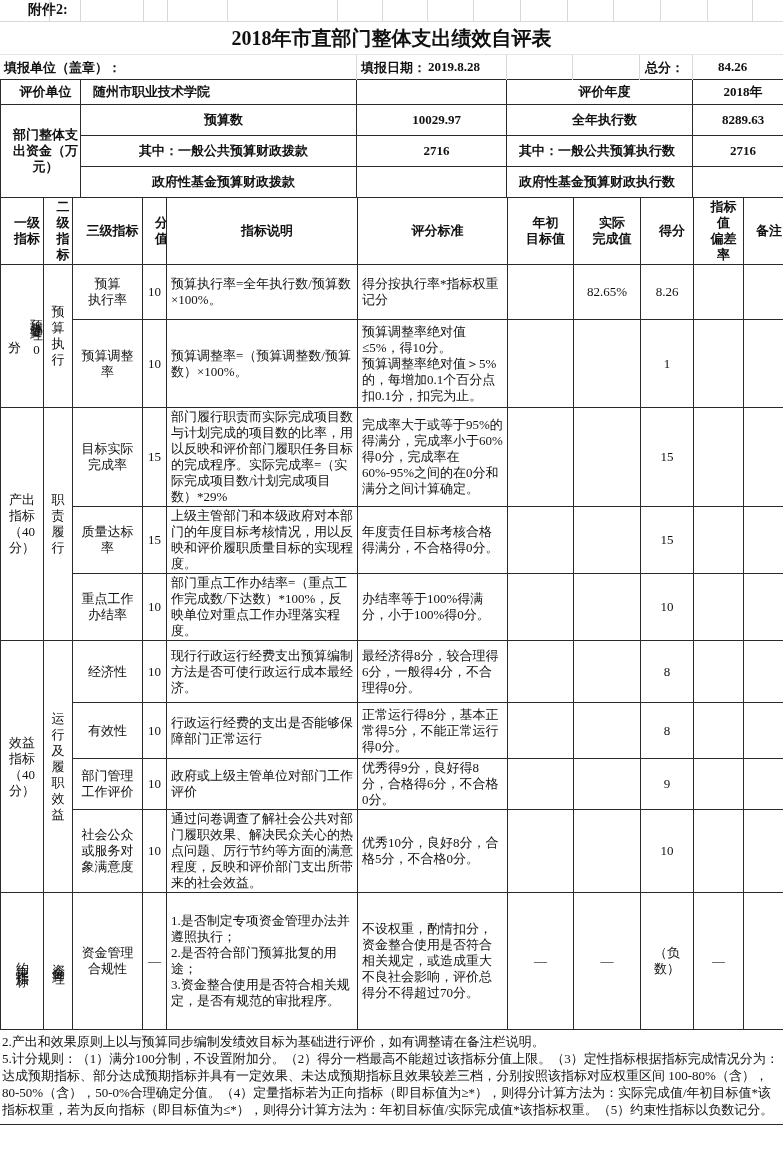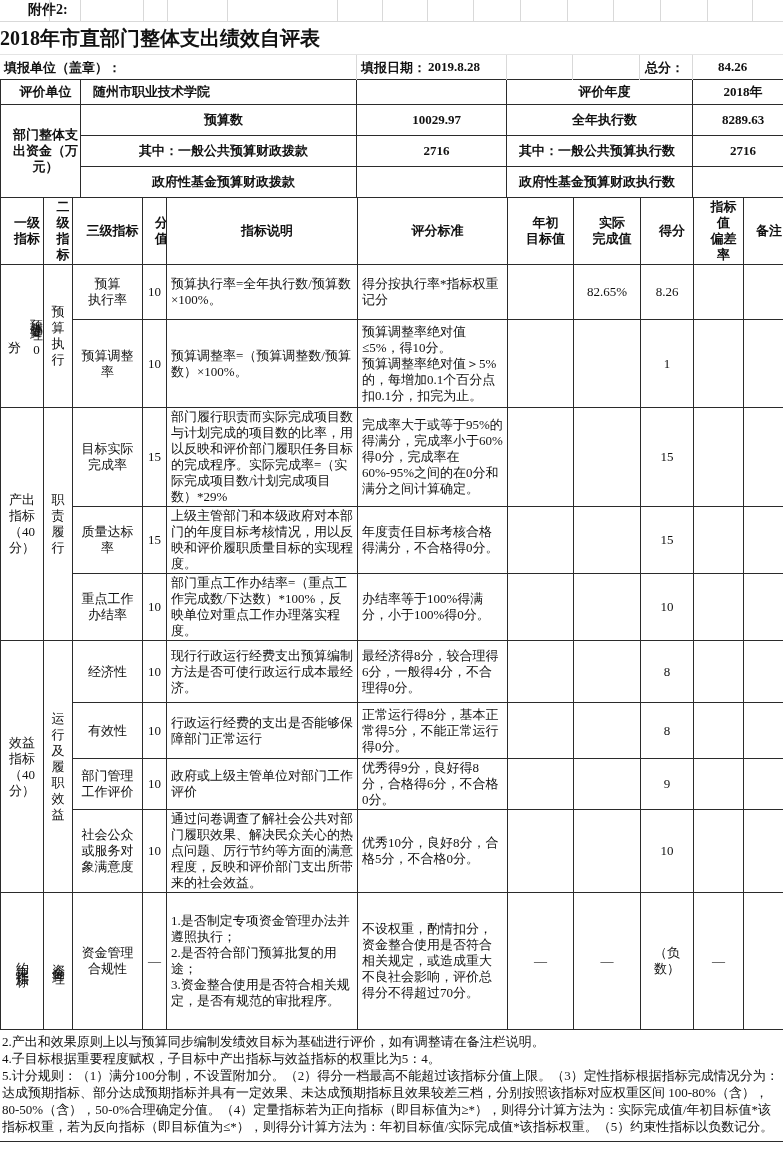--- a/index.html
+++ b/index.html
@@ -3,21 +3,21 @@
 <meta charset="utf-8">
 <style>
   html,body{margin:0;padding:0;background:#fff;}
   body{font-family:"Liberation Serif","DejaVu Serif",serif;color:#111;}
   #page{position:relative;width:783px;height:1158px;background:#fff;overflow:hidden;}
   
   #strip{position:relative;height:21px;border-bottom:1px solid #d9d9d9;}
   #strip .gl{position:absolute;top:0;bottom:0;width:1px;background:#d9d9d9;}
   #attach{position:absolute;left:28px;top:1px;font-size:14px;font-weight:bold;}
   
-  #titlebar{height:32px;line-height:32px;font-size:20px;font-weight:bold;border-bottom:1px solid #e4e4e4;}
+  #titlebar{height:32px;line-height:32px;text-align:center;font-size:20px;font-weight:bold;border-bottom:1px solid #e4e4e4;}
   
   #fillrow{position:relative;height:25px;font-size:13px;font-weight:bold;}
   #fillrow .gl{position:absolute;top:0;bottom:0;width:1px;background:#d9d9d9;}
   #fillrow .lab{position:absolute;top:4px;}
   
   table{border-collapse:collapse;table-layout:fixed;width:783px;margin-top:-1px;}
   td{border:1px solid #2b2b2b;font-size:13px;line-height:16px;vertical-align:middle;text-align:center;white-space:pre-line;padding:1px 2px;overflow:hidden;}
   .t{text-align:left;padding:1px 4px;margin-left:24px;}
   .b{font-weight:bold;padding-left:12px;}
   .vert{display:inline-block;writing-mode:vertical-rl;text-orientation:upright;white-space:pre-line;letter-spacing:3px;line-height:22px;}
@@ -286,18 +286,17 @@
       <td>（负
 数）</td>
       <td>—</td>
       <td></td>
     </tr>
   </tbody>
     </table>
 
   <div id="notes">
     <div>2.产出和效果原则上以与预算同步编制发绩效目标为基础进行评价，如有调整请在备注栏说明。</div>
-    <div>4.子目标根据重要程度赋权，子目标中产出指标与效益指标的权重比为5：4。</div>
     <div>5.计分规则：（1）满分100分制，不设置附加分。（2）得分一档最高不能超过该指标分值上限。（3）定性指标根据指标完成情况分为：达成预期指标、部分达成预期指标并具有一定效果、未达成预期指标且效果较差三档，分别按照该指标对应权重区间 100-80%（含），80-50%（含），50-0%合理确定分值。（4）定量指标若为正向指标（即目标值为≥*），则得分计算方法为：实际完成值/年初目标值*该指标权重，若为反向指标（即目标值为≤*），则得分计算方法为：年初目标值/实际完成值*该指标权重。（5）约束性指标以负数记分。</div>
 
   </div>
 
 </div>
 
 </body></html>

